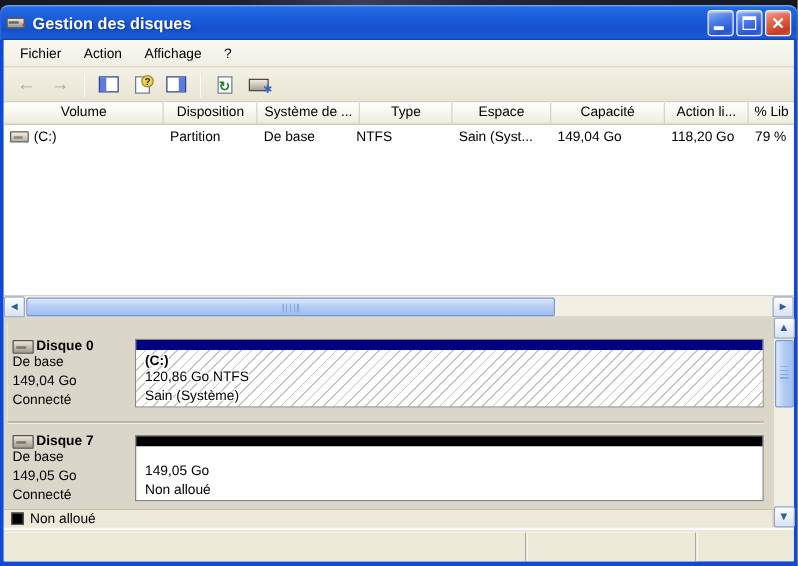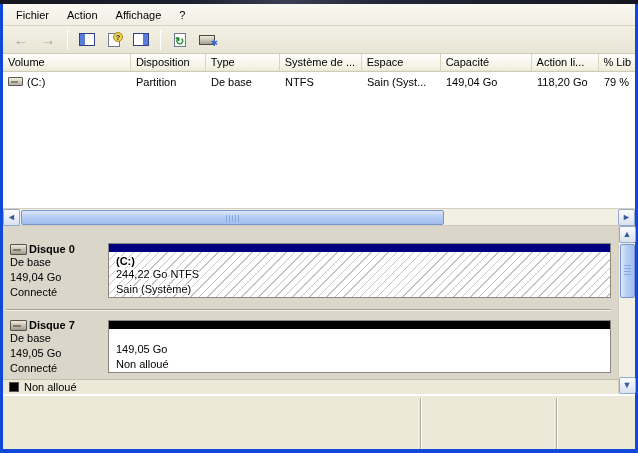--- a/index.html
+++ b/index.html
@@ -46,21 +46,21 @@
   .mini-win.left .bar { left:0; }
   .mini-win.right .bar { right:0; }
   .mini-doc { width:12px; height:14px; border:1px solid #707a8c; background:#fff; position:relative; }
   .mini-doc .q { position:absolute; right:-4px; top:-2px; width:10px; height:10px; background:#f2d24a; border:1px solid #a08820; border-radius:50%; color:#203068; font-size:8px; font-weight:bold; line-height:9px; text-align:center; }
   .mini-doc .refresh { position:absolute; left:0px; top:1px; color:#1f8a2c; font-size:11px; font-weight:bold; }
   .mini-drive { width:16px; height:10px; border:1px solid #4a4a42; background:linear-gradient(180deg,#f0ead8,#a8a296); position:relative; }
   .mini-drive .gear { position:absolute; right:-4px; bottom:-4px; color:#3a66c8; font-size:9px; line-height:9px; }
 
   
   .listview { height:155px; background:#fff; display:flex; flex-direction:column; overflow:hidden; border-bottom:1px solid #d4d0bc; }
-  .lv-header { height:18px; display:flex; flex:0 0 auto; background:linear-gradient(180deg,#ffffff,#f2f0e1 80%,#e4e1cd); }
+  .lv-header { height:18px; display:flex; flex:0 0 auto; background:linear-gradient(180deg,#ffffff,#f2f0e1 80%,#e4e1cd);text-align:center; }
   .hcell { border-right:1px solid #d8d4c0; border-bottom:1px solid #cfcbb6; padding:2px 4px 0 5px; white-space:nowrap; overflow:hidden; cursor:default; }
   .lv-row { height:18px; display:flex; align-items:center; cursor:default; }
   .cell { padding:1px 4px 0 5px; white-space:nowrap; overflow:hidden; }
   .c0{width:128px;} .c1{width:75px;} .c2{width:74px;} .c3{width:82px;} .c4{width:79px;} .c5{width:91px;} .c6{width:67px;} .c7{flex:1 1 auto; border-right:none;}
   .vol-cell { display:flex; align-items:center; gap:4px; }
   .vol-icon { width:15px; height:9px; border:1px solid #5a5a52; border-radius:1px; background:linear-gradient(180deg,#f4efe2,#b8b2a4); position:relative; flex:0 0 auto; }
   .vol-icon:after { content:""; position:absolute; left:2px; top:3px; width:7px; height:2px; background:#8a857a; }
 
   
   .hscroll { height:17px; background:#f2f0e4; display:flex; align-items:center; border-bottom:1px solid #cfcbb8; }
@@ -108,20 +108,39 @@
   .sp-mid { width:136px; }
   .sp-end { width:78px; border-right:none; box-shadow:none; }
 </style>
 </head>
 <body>
 
 <div class="behind-strip"></div>
 
 <div class="xp-window">
 
+  <div class="titlebar">
+    <span class="win-icon">
+      <span class="drive"></span>
+        <span class="slot"></span>
+        <span class="led"></span>
+    </span>
+    <span class="title-text">Gestion des disques</span>
+    <span class="caption-buttons">
+      <span class="cap-btn">
+          <span class="glyph-min"></span>
+        </span>
+      <span class="cap-btn">
+          <span class="glyph-max"></span>
+        </span>
+      <span class="cap-btn close">
+          <span class="glyph-close">✕</span>
+        </span>
+    </span>
+  </div>
 
   <div class="frame">
 
     <div class="menubar">
       <span class="menu-item">Fichier</span>
       <span class="menu-item">Action</span>
       <span class="menu-item">Affichage</span>
       <span class="menu-item">?</span>
     </div>
 
@@ -158,22 +177,22 @@
           <span class="mini-drive">
             <span class="gear">✱</span>
           </span>
         </span>
     </div>
 
     <div class="listview">
       <div class="lv-header">
         <span class="hcell c0">Volume</span>
         <span class="hcell c1">Disposition</span>
+        <span class="hcell c3">Système de ...</span>
         <span class="hcell c2">Type</span>
-        <span class="hcell c3">Système de ...</span>
         <span class="hcell c4">Espace</span>
         <span class="hcell c5">Capacité</span>
         <span class="hcell c6">Action li...</span>
         <span class="hcell c7">% Lib</span>
       </div>
       <div class="lv-row">
         <span class="cell c0 vol-cell">
             <span class="vol-icon"></span>
             <span>(C:)</span>
           </span>
@@ -207,21 +226,21 @@
               </div>
             <div class="dline">De base</div>
             <div class="dline">149,04 Go</div>
             <div class="dline">Connecté</div>
           </div>
           <div class="region-area">
             <div class="region">
               <div class="band" style="background-color: rgb(0, 0, 128);"></div>
               <div class="rbody hatch">
                 <div class="rtitle">(C:)</div>
-                <div class="rline">244,22 Go NTFS</div>
+                <div class="rline">120,86 Go NTFS</div>
                 <div class="rline">Sain (Système)</div>
               </div>
             </div>
           </div>
         </div>
 
         <div class="disk-row second">
           <div class="disk-info">
             <div class="dname">
                 <span class="disk-ico"></span>

